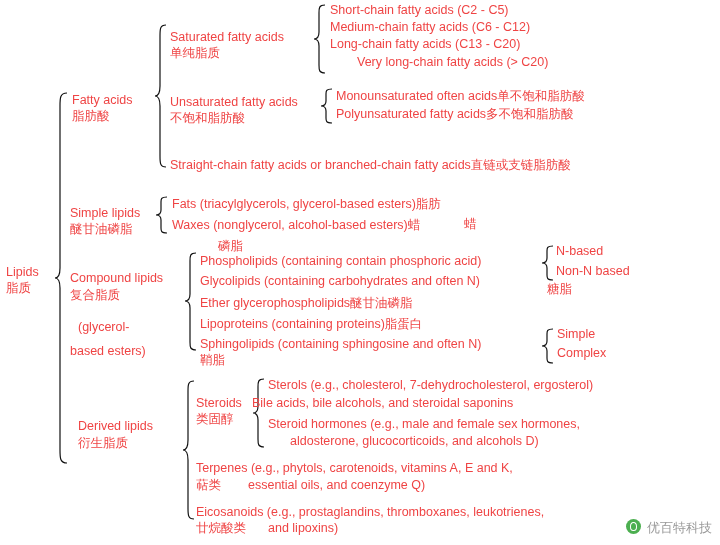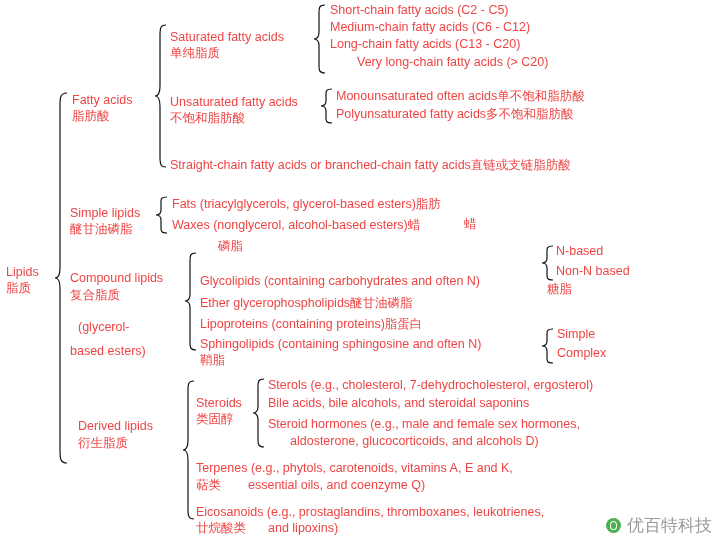--- a/index.html
+++ b/index.html
@@ -35,24 +35,23 @@
   }
   .brace svg {
     display: block;
     overflow: visible;
   }
   .watermark {
     position: absolute;
     right: 8px;
     bottom: 8px;
     display: flex;
-    align-items: center;
     gap: 6px;
     color: #9a9a9a;
-    font-size: 17px;
+    font-size: 13px;
     font-family: "DejaVu Sans", "Liberation Sans", sans-serif;
   }
   .wm-logo {
     width: 15px;
     height: 15px;
     border-radius: 50%;
     background: #4caf50;
     position: relative;
     flex: 0 0 auto;
   }
@@ -138,20 +137,21 @@
   <div class="node" style="left:78px; top:320px;">(glycerol-</div>
   <div class="node" style="left:70px; top:344px;">based esters)</div>
 
   <div class="brace" style="left:184px; top:252px;">
     <svg width="13" height="100" viewBox="0 0 13 100" fill="none" stroke="#111" stroke-width="1.2">
       <path d="M12 1 C6 1 6 4 6 9 L6 42 C6 47 4 49 1 49 C4 49 6 51 6 56 L6 90 C6 95 6 98 12 98"></path>
     </svg>
   </div>
 
   <div class="node cn" style="left:218px; top:239px;">磷脂</div>
+  <div class="node" style="left:200px; top:254px;">Phospholipids (containing contain phosphoric acid)</div>
 
   <div class="brace" style="left:541px; top:245px;">
     <svg width="13" height="36" viewBox="0 0 13 36" fill="none" stroke="#111" stroke-width="1.2">
       <path d="M12 1 C6 1 6 3 6 6 L6 13 C6 16 4 18 1 18 C4 18 6 20 6 23 L6 30 C6 33 6 35 12 35"></path>
     </svg>
   </div>
   <div class="node" style="left:556px; top:244px;">N-based</div>
   <div class="node" style="left:556px; top:264px;">Non-N based</div>
 
   <div class="node" style="left:200px; top:274px;">Glycolipids (containing carbohydrates and often N)</div>
@@ -184,21 +184,21 @@
   <div class="node" style="left:196px; top:396px;">Steroids</div>
   <div class="node cn" style="left:196px; top:412px;">类固醇</div>
 
   <div class="brace" style="left:252px; top:378px;">
     <svg width="13" height="70" viewBox="0 0 13 70" fill="none" stroke="#111" stroke-width="1.2">
       <path d="M12 1 C6 1 6 4 6 9 L6 28 C6 33 4 35 1 35 C4 35 6 37 6 42 L6 61 C6 66 6 69 12 69"></path>
     </svg>
   </div>
 
   <div class="node" style="left:268px; top:378px;">Sterols (e.g., cholesterol, 7-dehydrocholesterol, ergosterol)</div>
-  <div class="node" style="left:268px; top:396px;">Bile acids, bile alcohols, and steroidal saponins</div>
+  <div class="node" style="left:252px; top:396px;">Bile acids, bile alcohols, and steroidal saponins</div>
   <div class="node" style="left:268px; top:417px;">Steroid hormones (e.g., male and female sex hormones,</div>
   <div class="node" style="left:290px; top:434px;">aldosterone, glucocorticoids, and alcohols D)</div>
 
   <div class="node" style="left:196px; top:461px;">Terpenes (e.g., phytols, carotenoids, vitamins A, E and K,</div>
   <div class="node cn" style="left:196px; top:478px;">萜类</div>
   <div class="node" style="left:248px; top:478px;">essential oils, and coenzyme Q)</div>
 
   <div class="node" style="left:196px; top:505px;">Eicosanoids (e.g., prostaglandins, thromboxanes, leukotrienes,</div>
   <div class="node cn" style="left:196px; top:521px;">廿烷酸类</div>
   <div class="node" style="left:268px; top:521px;">and lipoxins)</div>

